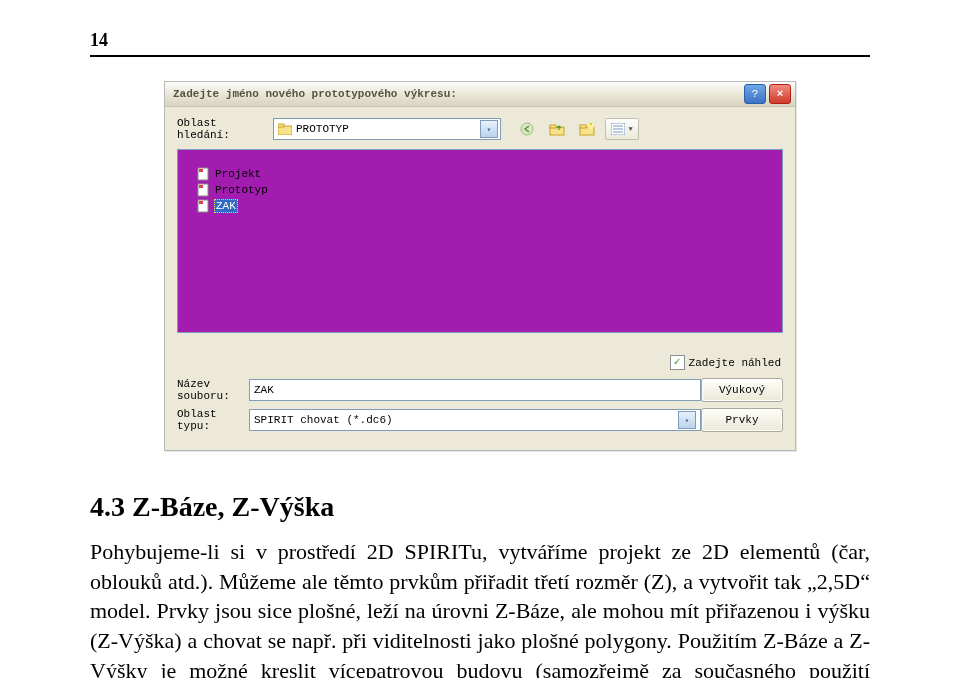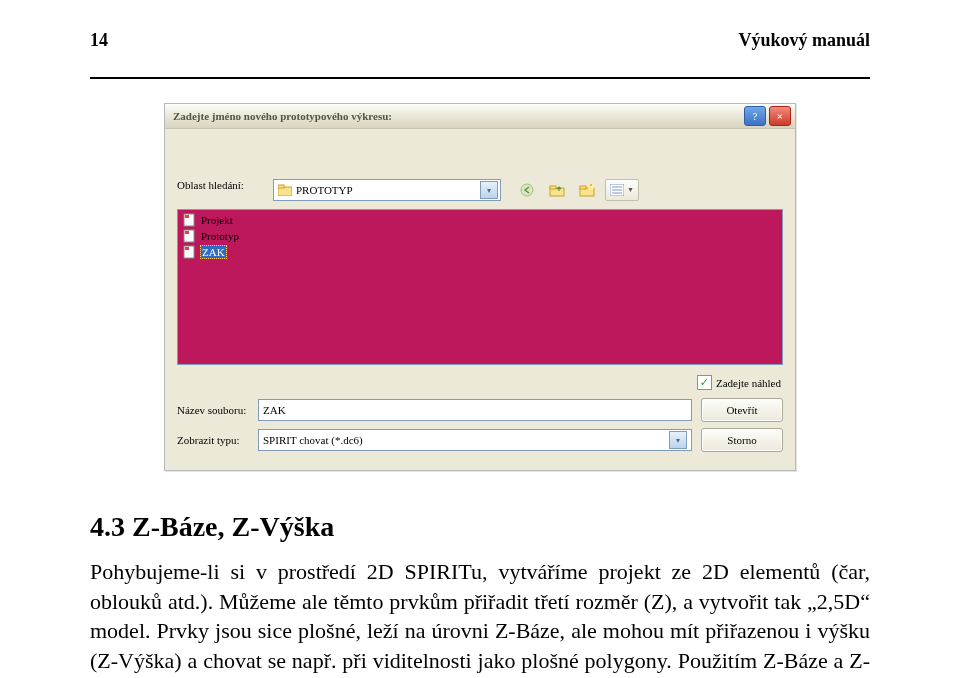--- a/index.html
+++ b/index.html
@@ -8,37 +8,36 @@
     font-family: "Times New Roman", serif;
     background: #fff;
     width: 960px;
     color: #000;
   }
   .page {
     padding: 30px 90px 40px 90px;
   }
   .header {
     display: flex;
-    justify-content: space-between;
+    justify-content: flex-start;
     font-weight: bold;
     font-size: 18px;
-    margin-bottom: 26px;
-    gap: 24px;
+    margin-bottom: 4px;
   }
   .header-line {
     border: none;
     border-top: 2px solid #000;
     margin: 0 0 24px 0;
   }
 
   
   .dialog {
     width: 630px;
     margin: 0 auto 40px auto;
-    font-family: Liberation Serif, serif;
+    font-family: Liberation Mono, monospace;
     font-size: 11px;
     border: 1px solid #b8b8b8;
     background: #ece9d8;
     box-shadow: 1px 1px 0 rgba(0,0,0,0.1);
   }
   .titlebar {
     display: flex;
     align-items: center;
     background: linear-gradient(to bottom, #fdfdfc 0%, #eae7d7 50%, #d8d4c0 100%);
     border-bottom: 1px solid #c8c5b6;
@@ -64,24 +63,23 @@
     align-items: center;
     justify-content: center;
     font-size: 11px;
     color: #fff;
   }
   .help-btn { background: linear-gradient(to bottom,#6fa8e6,#3d72c5); border-color:#2a5fab; }
   .close-btn { background: linear-gradient(to bottom,#f08b7e,#cf3b2a); border-color:#b02014; font-weight:bold; }
 
   .toolbar-row {
     display: flex;
-    align-items: flex-start;
+    align-items: center;
     padding: 10px 12px 6px 12px;
     gap: 6px;
-    margin-top: 40px;
   }
   .lbl {
     color: #000;
     font-size: 11px;
     width: 90px;
   }
   .folder-combo {
     flex: 0 0 220px;
     display: flex;
     align-items: center;
@@ -120,25 +118,25 @@
     font-size: 12px;
   }
   .tool-icon.drop {
     width: 32px;
     border: 1px solid #c0c0b0;
     background: linear-gradient(to bottom,#fdfdfb,#ece9d8);
   }
   .tool-icon .mini-arrow { font-size:7px; margin-left:3px; color:#555; }
 
   .file-area {
-    margin: 2px 12px 8px 12px;
-    background: #be185d;
+    margin: 2px 12px 20px 12px;
+    background: #a21caf;
     border: 1px solid #7f9db9;
     height: 150px;
-    padding: 2px;
+    padding: 16px;
   }
   .file-item {
     display: flex;
     align-items: center;
     gap: 4px;
     height: 16px;
     padding: 0 2px;
     font-size: 11px;
   }
   .file-item.selected .file-label {
@@ -166,21 +164,21 @@
     background: #fff;
     border: 1px solid #8e8f8f;
     display:flex; align-items:center; justify-content:center;
     font-size: 11px; color: #21a121; line-height: 1;
   }
 
   .bottom-rows { padding: 2px 12px 12px 12px; }
   .form-row {
     display: flex;
     align-items: center;
-    gap: 9px;
+    gap: 0;
     margin-bottom: 6px;
   }
   .form-row .lbl2 { width: 72px; font-size: 11px; }
   .text-input {
     flex: 1;
     height: 20px;
     background: #fff;
     border: 1px solid #7f9db9;
     padding: 0 4px;
     display:flex; align-items:center;
@@ -219,21 +217,20 @@
 
   svg { display:block; }
 </style>
 </head>
 <body>
 
 <div class="page">
 
   <div class="header">
     <span>14</span>
-    <span>Výukový manuál</span>
   </div>
   <hr class="header-line">
 
   <div class="dialog">
     <div class="titlebar">
       <span class="titlebar-text">Zadejte jméno nového prototypového výkresu:</span>
       <div class="titlebar-btns">
         <div class="titlebar-btn help-btn">
           <span>?</span>
         </div>
@@ -334,31 +331,31 @@
       <span>Zadejte náhled</span>
     </div>
 
     <div class="bottom-rows">
       <div class="form-row">
         <span class="lbl2">Název souboru:</span>
         <div class="text-input">
           <span>ZAK</span>
         </div>
         <div class="btn">
-          <span>Otevřít</span>
+          <span>Výukový</span>
         </div>
       </div>
       <div class="form-row">
-        <span class="lbl2">Zobrazit typu:</span>
+        <span class="lbl2">Oblast typu:</span>
         <div class="text-input">
           <span>SPIRIT chovat (*.dc6)</span>
           <span class="combo-arrow">▾</span>
         </div>
         <div class="btn">
-          <span>Storno</span>
+          <span>Prvky</span>
         </div>
       </div>
     </div>
   </div>
 
   <div class="section-heading">4.3   Z-Báze, Z-Výška</div>
   <div class="body-text">Pohybujeme-li si  v prostředí 2D SPIRITu, vytváříme projekt ze 2D elementů (čar, oblouků atd.). Můžeme ale těmto prvkům přiřadit třetí rozměr (Z), a vytvořit tak „2,5D“ model. Prvky jsou sice plošné, leží na úrovni Z-Báze, ale mohou mít přiřazenou i výšku (Z-Výška) a chovat se např. při viditelnosti jako plošné polygony. Použitím Z-Báze a Z-Výšky je možné kreslit vícepatrovou budovu (samozřejmě za současného použití příslušných fólií).</div>
 
 </div>
 

